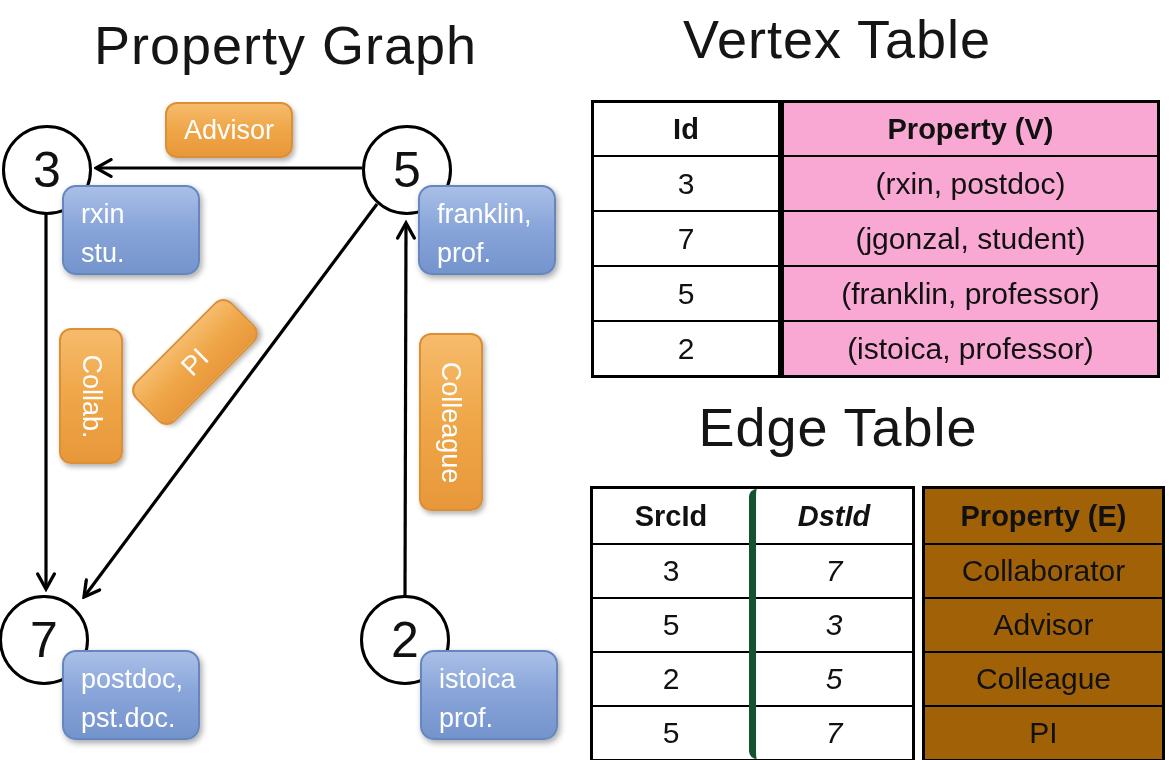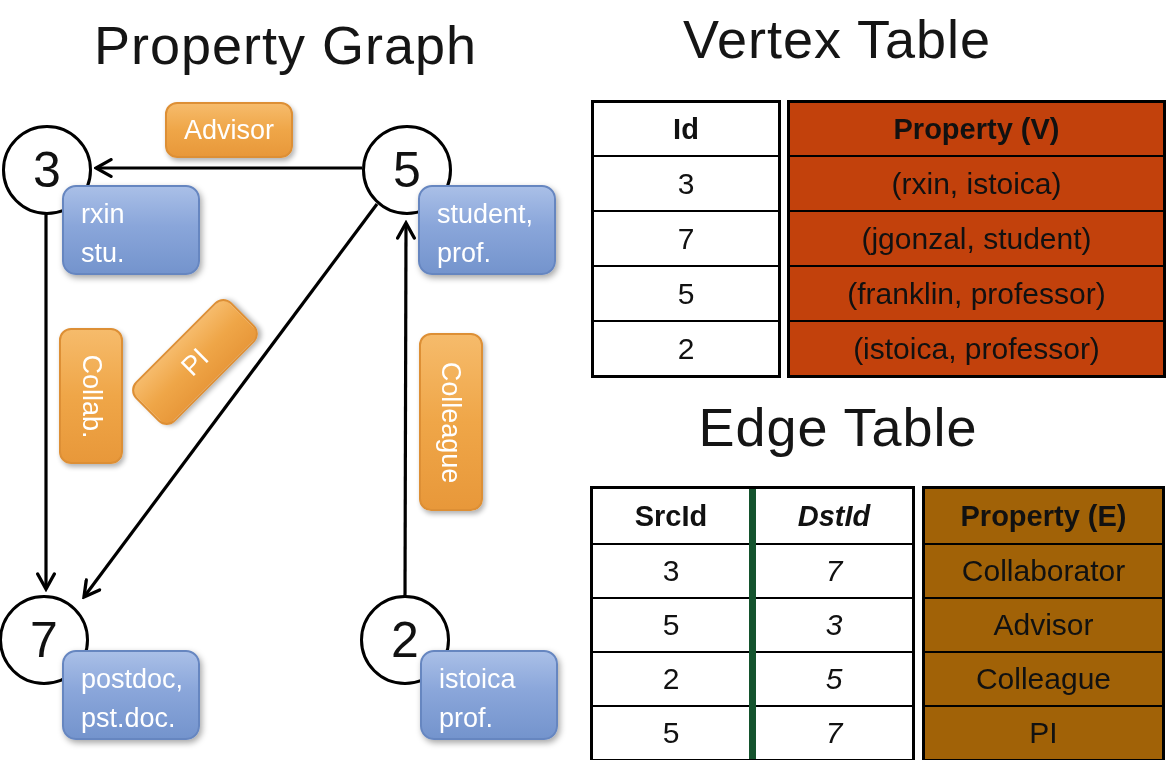--- a/index.html
+++ b/index.html
@@ -39,23 +39,23 @@
   .cell{
     display:flex;align-items:center;justify-content:center;
     font-size:30px;box-sizing:border-box;border-top:2px solid #000;
   }
   .cell:first-child{border-top:none;}
   .cell.head{font-weight:700;font-size:29px;}
   .vcell{height:55px;}
   .vhead{height:52px;}
   .ecell{height:54px;}
   .cols{display:flex;height:100%;}
-  .col{flex:1;}
+  .col{flex:1;border-radius:8px;}
   .col.sep{border-left:7px solid #14532d;font-style:italic;}
-  .bg-vblue .cell{background:#c2410c;}
+  .bg-vblue .cell{background:#f9a8d4;}
   .bg-tan .cell{background:#a16207;text-align:right;}
   svg{position:absolute;left:0;top:0;z-index:1;}
 </style>
 </head>
 <body>
 
 <div id="stage">
 
   <div class="big-title" style="left:0;top:14px;width:515px;margin-left:28px;">Property Graph</div>
 
@@ -82,21 +82,21 @@
     </div>
   <div class="node" style="left:360px;top:595px;">
     <span>2</span>
     </div>
 
   <div class="pbox" style="left:62px;top:185px;">
     <div>rxin</div>
     <div>stu.</div>
   </div>
   <div class="pbox" style="left:418px;top:185px;">
-    <div>student,</div>
+    <div>franklin,</div>
     <div>prof.</div>
   </div>
   <div class="pbox" style="left:62px;top:650px;">
     <div>postdoc,</div>
     <div>pst.doc.</div>
   </div>
   <div class="pbox" style="left:420px;top:650px;">
     <div>istoica</div>
     <div>prof.</div>
   </div>
@@ -109,31 +109,31 @@
   </div>
   <div class="ebox" style="left:127px;top:334px;width:136px;height:56px;transform:rotate(-45deg);">
     <span>PI</span>
   </div>
   <div class="ebox" style="left:419px;top:333px;width:64px;height:178px;">
     <span class="vtext">Colleague</span>
   </div>
 
   <div class="big-title" style="left:585px;top:8px;width:504px;">Vertex Table</div>
 
-  <div style="position:absolute;left:591px;top:100px;display:flex;gap:6px;">
+  <div style="position:absolute;left:591px;top:100px;display:flex;">
     <div class="tbl" style="width:184px;">
       <div class="cell head vhead">Id</div>
       <div class="cell vcell">3</div>
       <div class="cell vcell">7</div>
       <div class="cell vcell">5</div>
       <div class="cell vcell">2</div>
     </div>
     <div class="tbl bg-vblue" style="width:373px;">
       <div class="cell head vhead">Property (V)</div>
-      <div class="cell vcell">(rxin, istoica)</div>
+      <div class="cell vcell">(rxin, postdoc)</div>
       <div class="cell vcell">(jgonzal, student)</div>
       <div class="cell vcell">(franklin, professor)</div>
       <div class="cell vcell">(istoica, professor)</div>
     </div>
   </div>
 
   <div class="big-title" style="left:585px;top:396px;width:506px;">Edge Table</div>
 
   <div style="position:absolute;left:590px;top:486px;display:flex;gap:7px;">
     <div class="tbl" style="width:319px;">

